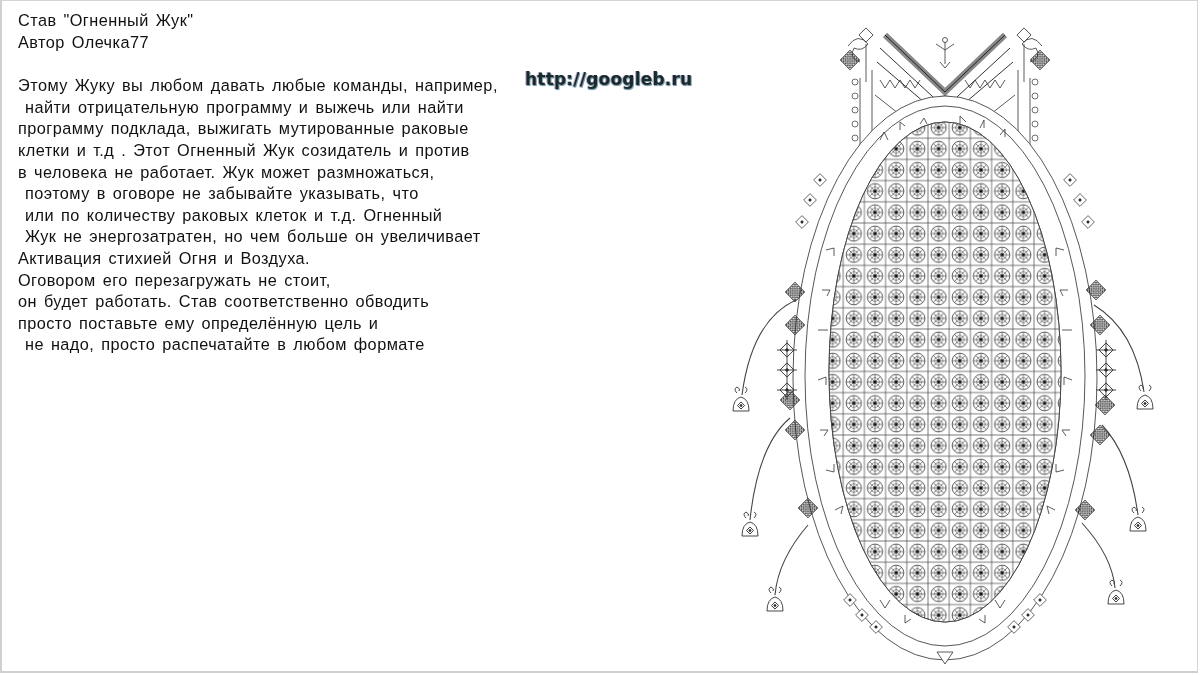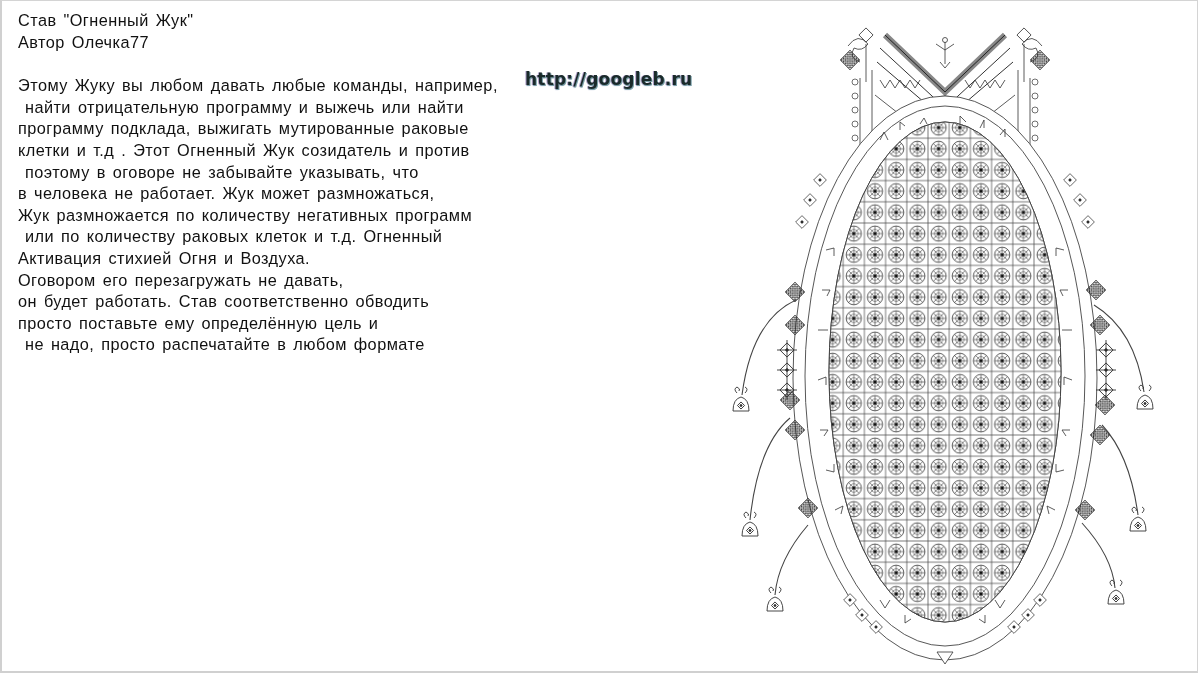--- a/index.html
+++ b/index.html
@@ -38,26 +38,26 @@
 <div class="frame"></div>
 
 <div class="text-block">
   <span class="line">Став "Огненный Жук"</span>
   <span class="line">Автор Олечка77</span>
   <span class="line gap"></span>
   <span class="line">Этому Жуку вы любом давать любые команды, например,</span>
   <span class="line"> найти отрицательную программу и выжечь или найти</span>
   <span class="line">программу подклада, выжигать мутированные раковые</span>
   <span class="line">клетки и т.д . Этот Огненный Жук созидатель и против</span>
+  <span class="line">в человека не работает. Жук может размножаться,</span>
   <span class="line"> поэтому в оговоре не забывайте указывать, что</span>
-  <span class="line">в человека не работает. Жук может размножаться,</span>
-  <span class="line">Жук размножается по количеству негативных программ</span>
   <span class="line"> или по количеству раковых клеток и т.д. Огненный</span>
+  <span class="line"> Жук не энергозатратен, но чем больше он увеличивает</span>
   <span class="line">Активация стихией Огня и Воздуха.</span>
-  <span class="line">Оговором его перезагружать не давать,</span>
+  <span class="line">Оговором его перезагружать не стоит,</span>
   <span class="line">он будет работать. Став соответственно обводить</span>
   <span class="line">просто поставьте ему определённую цель и</span>
   <span class="line"> не надо, просто распечатайте в любом формате</span>
 </div>
 
 <div class="watermark">http://googleb.ru</div>
 
 <div class="stav">
   <svg viewBox="728 15 440 655" xmlns="http://www.w3.org/2000/svg">
     <defs>

